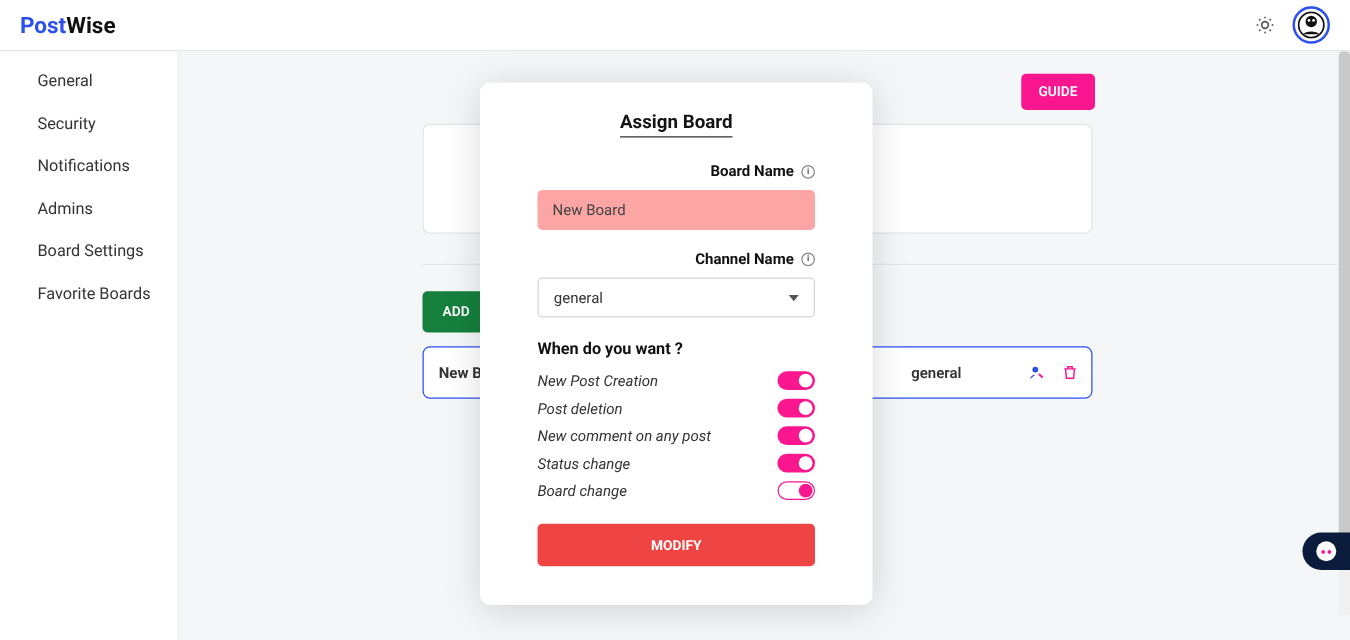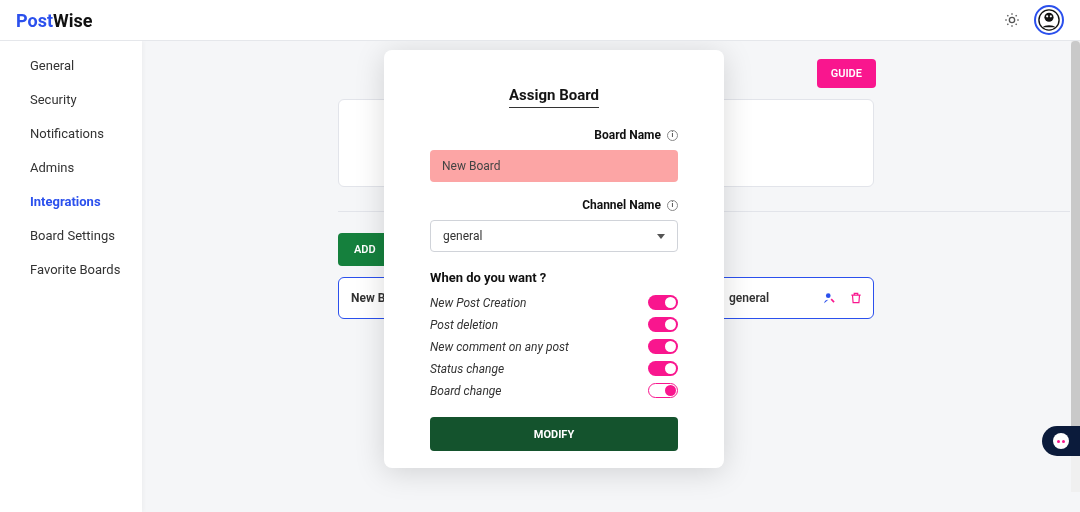--- a/index.html
+++ b/index.html
@@ -25,35 +25,35 @@
 .panel-select { position:absolute; top:42px; left:326px; width:32px; height:30px; border:1px solid #ccc; border-radius:4px; display:flex; align-items:center; justify-content:center; }
 .panel-select:after { content:""; border-left:4px solid transparent; border-right:4px solid transparent; border-top:5px solid #555; }
 .hr { position:absolute; top:170px; left:196px; width:732px; height:1px; background:#e2e4ea; }
 .add-btn { position:absolute; top:192px; left:196px; background:#15803d; color:#fff; font-size:11px; font-weight:600; padding:10px 16px; border-radius:4px; border:none; }
 .chip1 { position:absolute; top:236px; left:196px; width:200px; height:42px; border:1.5px solid #2b50ed; border-radius:6px; background:#fff; display:flex; align-items:center; padding:0 12px; font-size:12px; font-weight:700; color:#333; }
 .chip2 { position:absolute; top:236px; left:480px; width:252px; height:42px; border:1.5px solid #2b50ed; border-radius:6px; background:#fff; display:flex; align-items:center; padding:0 12px; font-size:12px; font-weight:700; color:#333; }
 .chip2 .label { position:absolute; left:106px; font-weight:600; }
 .chip2 .icons { position:absolute; right:10px; display:flex; gap:12px; align-items:center; }
 .mini-icon { width:14px; height:14px; }
 
-.modal { position:absolute; top:9px; left:242px; width:340px; height:418px; background:#fff; border-radius:8px; box-shadow:0 4px 30px rgba(0,0,0,0.15); padding:36px 46px 18px; z-index:20; }
+.modal { position:absolute; top:25px; left:242px; width:314px; height:418px; background:#fff; border-radius:8px; box-shadow:0 4px 30px rgba(0,0,0,0.15); padding:22px 46px 18px; z-index:20; }
 .modal-title { text-align:center; font-size:15px; font-weight:700; color:#141414; margin:0 auto 20px; border-bottom:1.5px solid #333; width:fit-content; padding-bottom:3px; display:block; }
 .field-label { font-size:12px; font-weight:700; color:#111; margin-bottom:8px; display:flex; align-items:center; gap:6px;justify-content:flex-end; }
 .info-icon { width:11px; height:11px; border:1px solid #888; border-radius:50%; display:inline-flex; align-items:center; justify-content:center; font-size:7px; color:#555; }
 .readonly-input { width:100%; height:32px; background:#fca5a5; border:none; border-radius:4px; padding:0 12px; font-size:12px; color:#444; margin-bottom:16px; display:flex; align-items:center; }
 .select-input { width:100%; height:32px; border:1px solid #d0d3d9; border-radius:4px; padding:0 12px; font-size:12px; color:#333; margin-bottom:18px; display:flex; align-items:center; justify-content:space-between; cursor:pointer; }
 .select-input:after { content:""; border-left:4px solid transparent; border-right:4px solid transparent; border-top:5px solid #555; }
 .section-q { font-size:13px; font-weight:700; color:#111; margin-bottom:10px; }
 .toggle-row { display:flex; align-items:center; justify-content:space-between; margin-bottom:7px;font-style:italic; }
 .toggle-row span { font-size:12px; color:#333; }
 .toggle { width:30px; height:15px; background:#f9168e; border-radius:10px; position:relative; cursor:pointer; }
 .toggle:after { content:""; position:absolute; right:2px; top:2px; width:11px; height:11px; background:#fff; border-radius:50%; }
 .toggle.outline { background:#fff; border:1.5px solid #f9168e; }
 .toggle.outline:after { background:#f9168e; top:0.5px; right:1px; }
-.modify-btn { width:100%; height:34px; background:#14532d; color:#fff; font-size:11px; font-weight:700; border:none; border-radius:4px; margin-top:12px; cursor:pointer; }
+.modify-btn { width:100%; height:34px; background:#ef4444; color:#fff; font-size:11px; font-weight:700; border:none; border-radius:4px; margin-top:12px; cursor:pointer; }
 
 .scrollbar { position:absolute; top:41px; right:0; width:9px; height:451px; background:#f0f0f0; }
 .scrollbar-thumb { position:absolute; top:0; width:9px; height:400px; background:#c9c9c9; border-radius:4px; }
 
 .chat-bubble { position:absolute; bottom:56px; right:0; width:38px; height:30px; background:#0b1b3b; border-radius:16px 0 0 16px; display:flex; align-items:center; justify-content:center; z-index:30; }
 .chat-bubble .dot { width:16px; height:16px; background:#fff; border-radius:50%; display:flex; align-items:center; justify-content:center; gap:2px; }
 .chat-bubble .dot::before, .chat-bubble .dot::after { content:""; width:3px; height:3px; background:#f9168e; border-radius:50%; }
 </style>
 </head>
 <body>
@@ -86,21 +86,20 @@
         </svg>
     </div>
   </div>
 </div>
 
 <div class="sidebar">
   <div class="sidebar-item">General</div>
   <div class="sidebar-item">Security</div>
   <div class="sidebar-item">Notifications</div>
   <div class="sidebar-item">Admins</div>
-  <div class="sidebar-item active">Integrations</div>
   <div class="sidebar-item">Board Settings</div>
   <div class="sidebar-item">Favorite Boards</div>
 </div>
 
 <div class="content">
   <button class="guide-btn">GUIDE</button>
   <div class="panel">
     <div class="panel-q">ons ?</div>
     <div class="panel-select"></div>
   </div>

